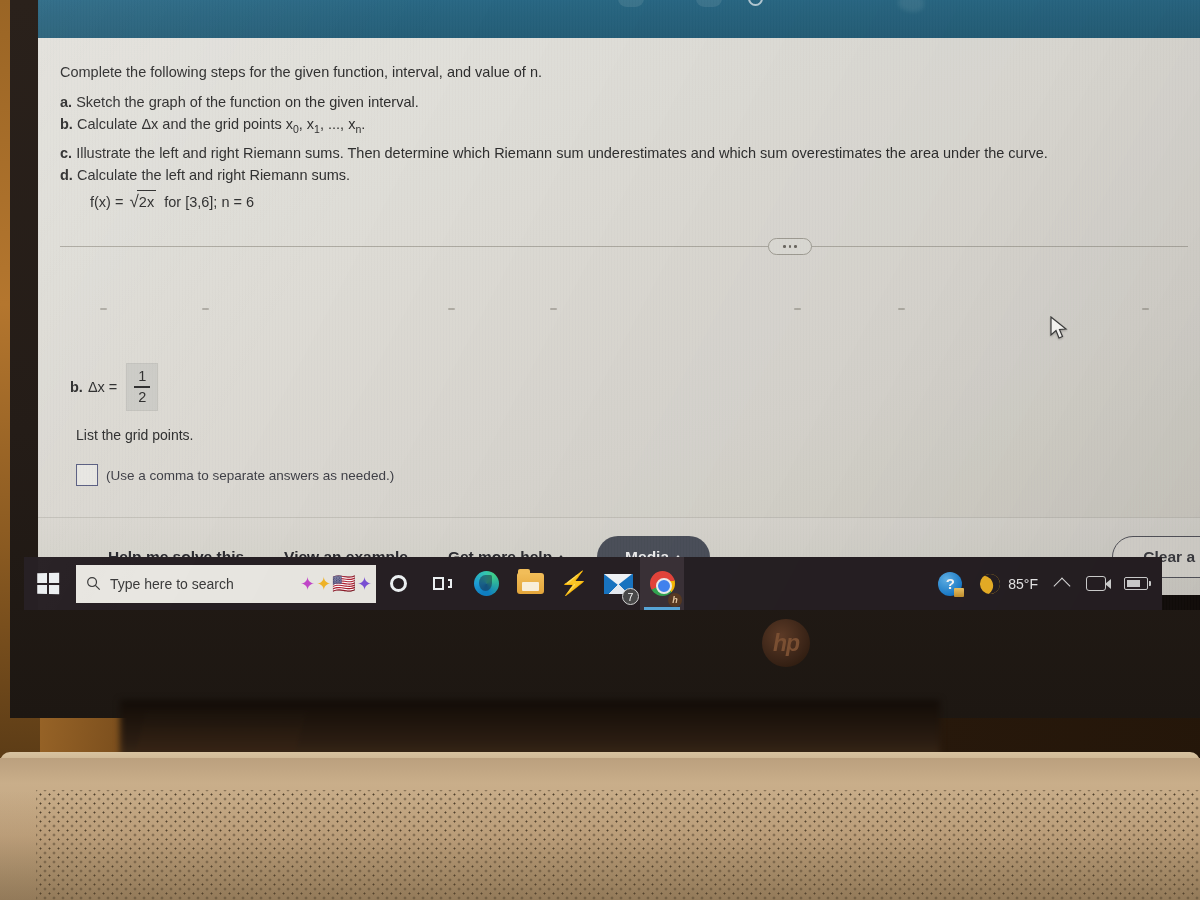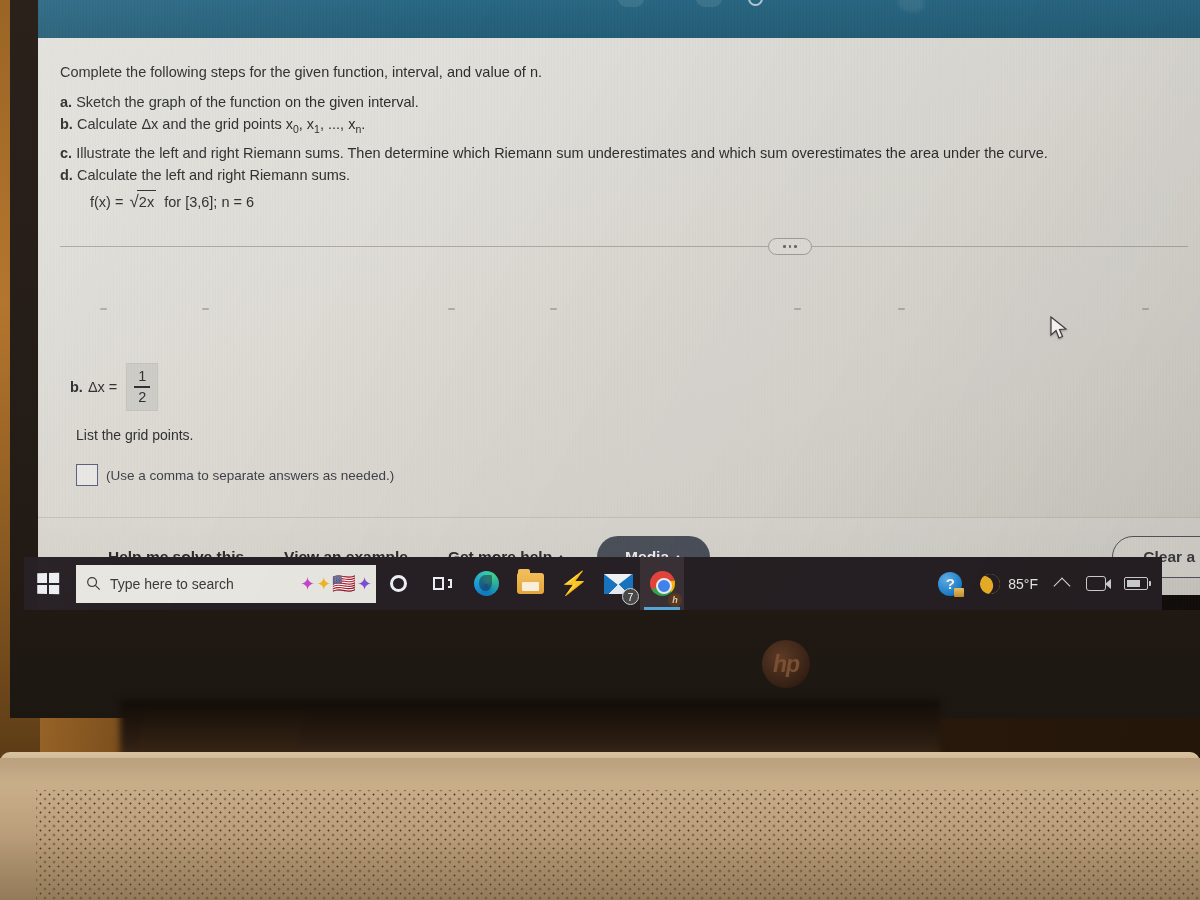--- a/index.html
+++ b/index.html
@@ -26,21 +26,21 @@
   
   .laptop-lid {
     position: absolute; left: 10px; top: 0; width: 1190px; height: 718px;
     background: linear-gradient(180deg, #2a211b 0%, #241c17 60%, #1d1712 100%);
   }
   .lid-bezel {
     position: absolute; left: 38px; top: 0; width: 1162px; height: 610px;
     background: #120d0a;
   }
   .hp-logo {
-    position: absolute; left: 752px; top: 640px; width: 48px; height: 48px;
+    position: absolute; left: 752px; top: 619px; width: 48px; height: 48px;
     border-radius: 50%;
     background: radial-gradient(circle at 40% 35%, #5c3a26 0%, #3a2417 60%, #241509 100%);
     display: flex; align-items: center; justify-content: center;
     color: #7a4f32; font-style: italic; font-weight: bold; font-size: 23px;
     letter-spacing: -1px;
     font-family: "Liberation Sans", sans-serif;
   }
 
   
   .hinge-shadow {

